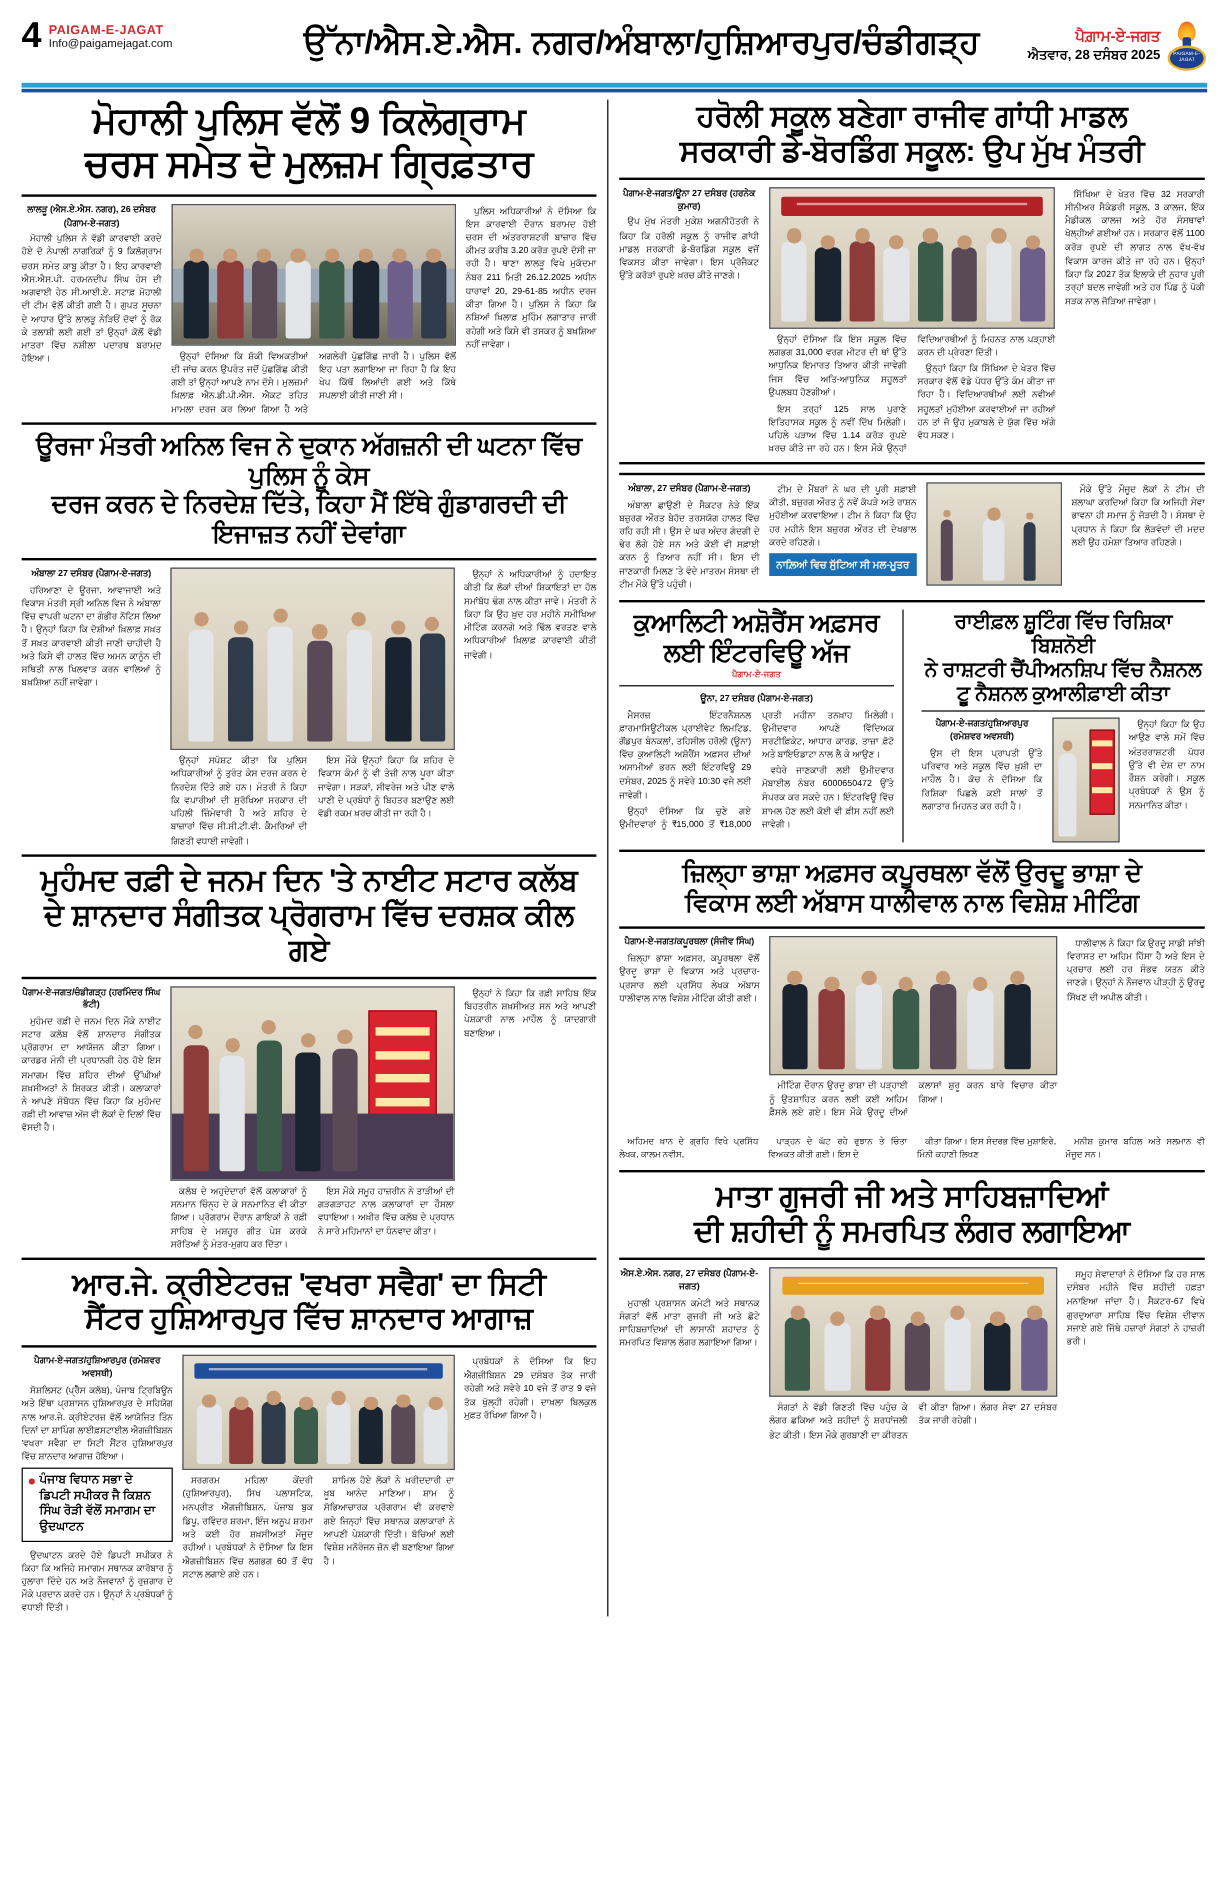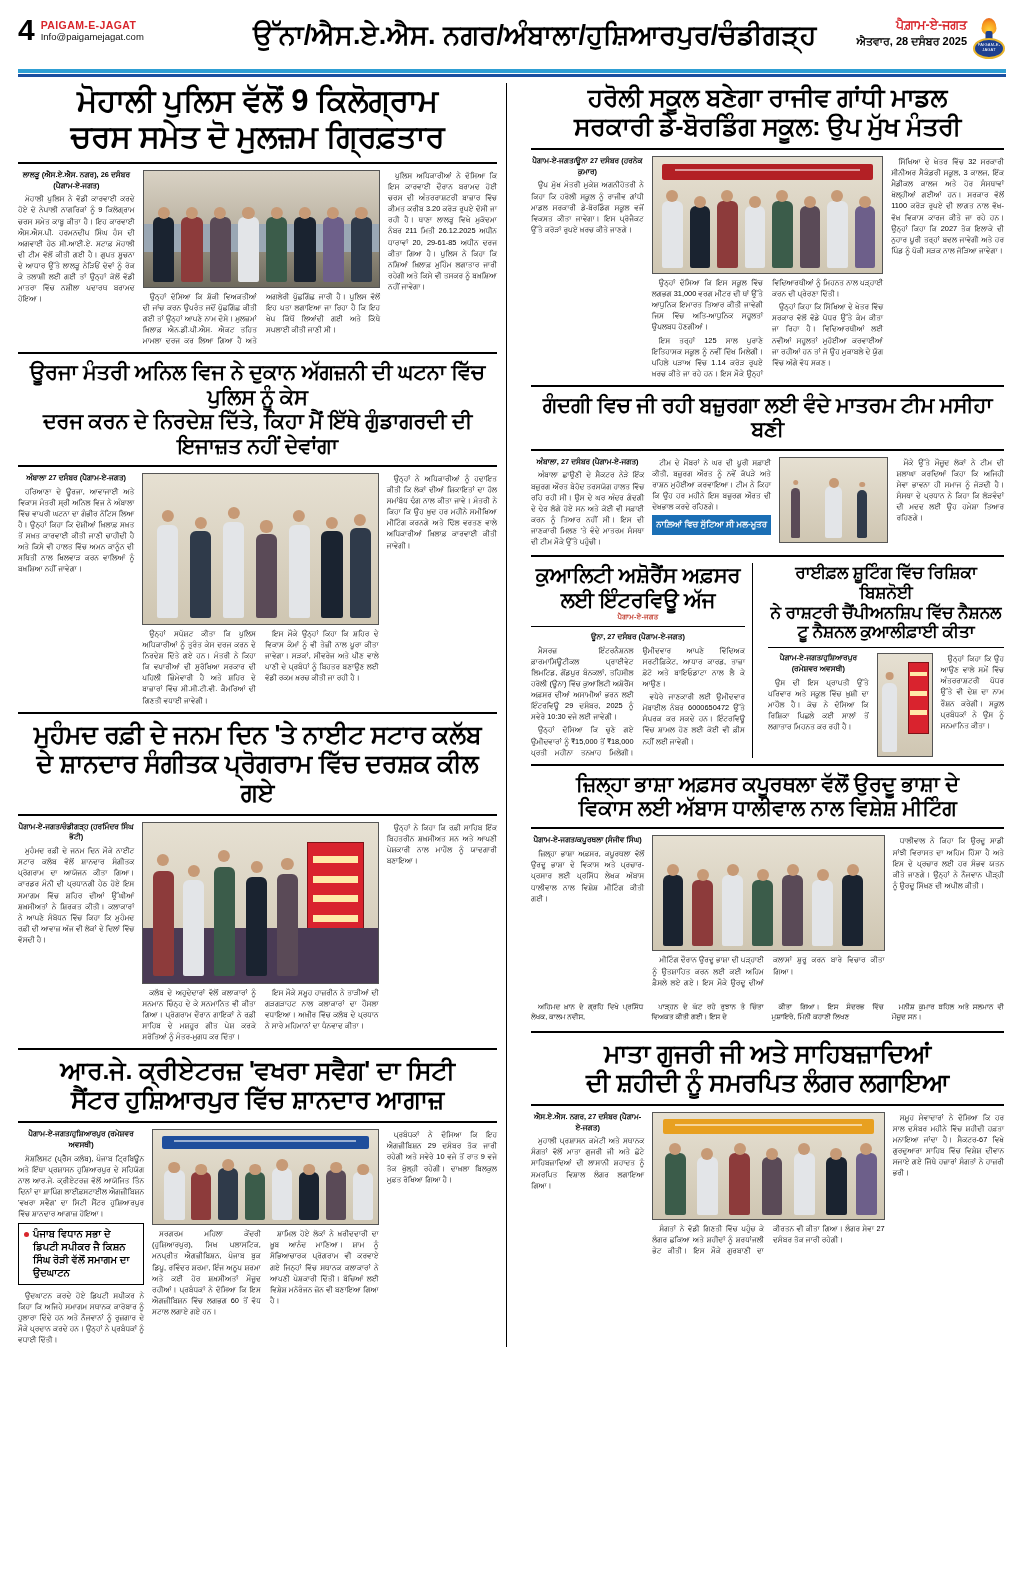--- a/index.html
+++ b/index.html
@@ -39,21 +39,21 @@
   .mh-email { font-size:9.5px; color:#111; line-height:1.2; }
 
   .mh-center {
     flex:1; text-align:right;
     font-size:27px; font-weight:bold;
     letter-spacing:.2px;
     padding-top:4px;
     white-space:nowrap;
   }
 
-  .mh-right { display:flex; align-items:flex-start; gap:5px; padding-top:2px;}
+  .mh-right { display:flex; align-items:center; gap:5px; padding-top:2px;}
   .mh-right-text { text-align:right; }
   .mh-logotext { color:#d8262c; font-size:12.5px; font-weight:bold; line-height:1.25; }
   .mh-date { font-size:11px; font-weight:bold; line-height:1.3;margin-left:40px; }
   .torch {
     width:34px; height:40px; position:relative; flex:0 0 auto;
   }
   .torch .flame {
     position:absolute; left:50%; top:0; transform:translateX(-50%);
     width:15px;height:17px;
     background:radial-gradient(circle at 50% 70%, #ffd23a 0%, #f79a1e 55%, #e1491d 100%);
@@ -76,21 +76,21 @@
 
   .mh-rule { height:4px; background:#2e9fd4; margin-top:3px; }
   .mh-rule.dark { background:#1b4fa0; height:3px; margin-top:1px; }
 
   
   .body-grid {
     display:flex; gap:0;
     margin-top:6px;
   }
   .col-left  { width:488px; padding-right:9px; }
-  .col-right { width:498px; padding-left:24px; border-left:1px solid #000; }
+  .col-right { width:498px; padding-left:9px; border-left:1px solid #000; }
 
   
   .hl {
     font-weight:bold; text-align:center; line-height:1.16;
     letter-spacing:-0.2px;
   }
   .hl-xl   { font-size:31px; }
   .hl-lg   { font-size:25px; }
   .hl-md   { font-size:21px; }
   .hl-sm   { font-size:17px; }
@@ -413,21 +413,20 @@
           </div>
           <div style="width:118px" class="art">
             <p>ਸਿੱਖਿਆ ਦੇ ਖੇਤਰ ਵਿੱਚ 32 ਸਰਕਾਰੀ ਸੀਨੀਅਰ ਸੈਕੰਡਰੀ ਸਕੂਲ, 3 ਕਾਲਜ, ਇੱਕ ਮੈਡੀਕਲ ਕਾਲਜ ਅਤੇ ਹੋਰ ਸੰਸਥਾਵਾਂ ਖੋਲ੍ਹੀਆਂ ਗਈਆਂ ਹਨ। ਸਰਕਾਰ ਵੱਲੋਂ 1100 ਕਰੋੜ ਰੁਪਏ ਦੀ ਲਾਗਤ ਨਾਲ ਵੱਖ-ਵੱਖ ਵਿਕਾਸ ਕਾਰਜ ਕੀਤੇ ਜਾ ਰਹੇ ਹਨ। ਉਨ੍ਹਾਂ ਕਿਹਾ ਕਿ 2027 ਤੱਕ ਇਲਾਕੇ ਦੀ ਨੁਹਾਰ ਪੂਰੀ ਤਰ੍ਹਾਂ ਬਦਲ ਜਾਵੇਗੀ ਅਤੇ ਹਰ ਪਿੰਡ ਨੂੰ ਪੱਕੀ ਸੜਕ ਨਾਲ ਜੋੜਿਆ ਜਾਵੇਗਾ।</p>
           </div>
         </div>
       </div>
 
       <div class="hr-thick"></div>
 
       <div>
-        <div class="hl hl-md">ਗੰਦਗੀ ਵਿਚ ਜੀ ਰਹੀ ਬਜ਼ੁਰਗਾ ਲਈ ਵੰਦੇ ਮਾਤਰਮ ਟੀਮ ਮਸੀਹਾ ਬਣੀ</div>
         <div class="hl-rule"></div>
 
         <div class="flex-row">
           <div style="width:120px" class="art">
             <div class="dateline">ਅੰਬਾਲਾ, 27 ਦਸੰਬਰ (ਪੈਗਾਮ-ਏ-ਜਗਤ)</div>
             <p>ਅੰਬਾਲਾ ਛਾਉਣੀ ਦੇ ਸੈਕਟਰ ਨੇੜੇ ਇੱਕ ਬਜ਼ੁਰਗ ਔਰਤ ਬੇਹੱਦ ਤਰਸਯੋਗ ਹਾਲਤ ਵਿੱਚ ਰਹਿ ਰਹੀ ਸੀ। ਉਸ ਦੇ ਘਰ ਅੰਦਰ ਗੰਦਗੀ ਦੇ ਢੇਰ ਲੱਗੇ ਹੋਏ ਸਨ ਅਤੇ ਕੋਈ ਵੀ ਸਫ਼ਾਈ ਕਰਨ ਨੂੰ ਤਿਆਰ ਨਹੀਂ ਸੀ। ਇਸ ਦੀ ਜਾਣਕਾਰੀ ਮਿਲਣ 'ਤੇ ਵੰਦੇ ਮਾਤਰਮ ਸੰਸਥਾ ਦੀ ਟੀਮ ਮੌਕੇ ਉੱਤੇ ਪਹੁੰਚੀ।</p>
           </div>
           <div style="width:126px">
             <div class="art">
               <p>ਟੀਮ ਦੇ ਮੈਂਬਰਾਂ ਨੇ ਘਰ ਦੀ ਪੂਰੀ ਸਫ਼ਾਈ ਕੀਤੀ, ਬਜ਼ੁਰਗ ਔਰਤ ਨੂੰ ਨਵੇਂ ਕੱਪੜੇ ਅਤੇ ਰਾਸ਼ਨ ਮੁਹੱਈਆ ਕਰਵਾਇਆ। ਟੀਮ ਨੇ ਕਿਹਾ ਕਿ ਉਹ ਹਰ ਮਹੀਨੇ ਇਸ ਬਜ਼ੁਰਗ ਔਰਤ ਦੀ ਦੇਖਭਾਲ ਕਰਦੇ ਰਹਿਣਗੇ।</p>

